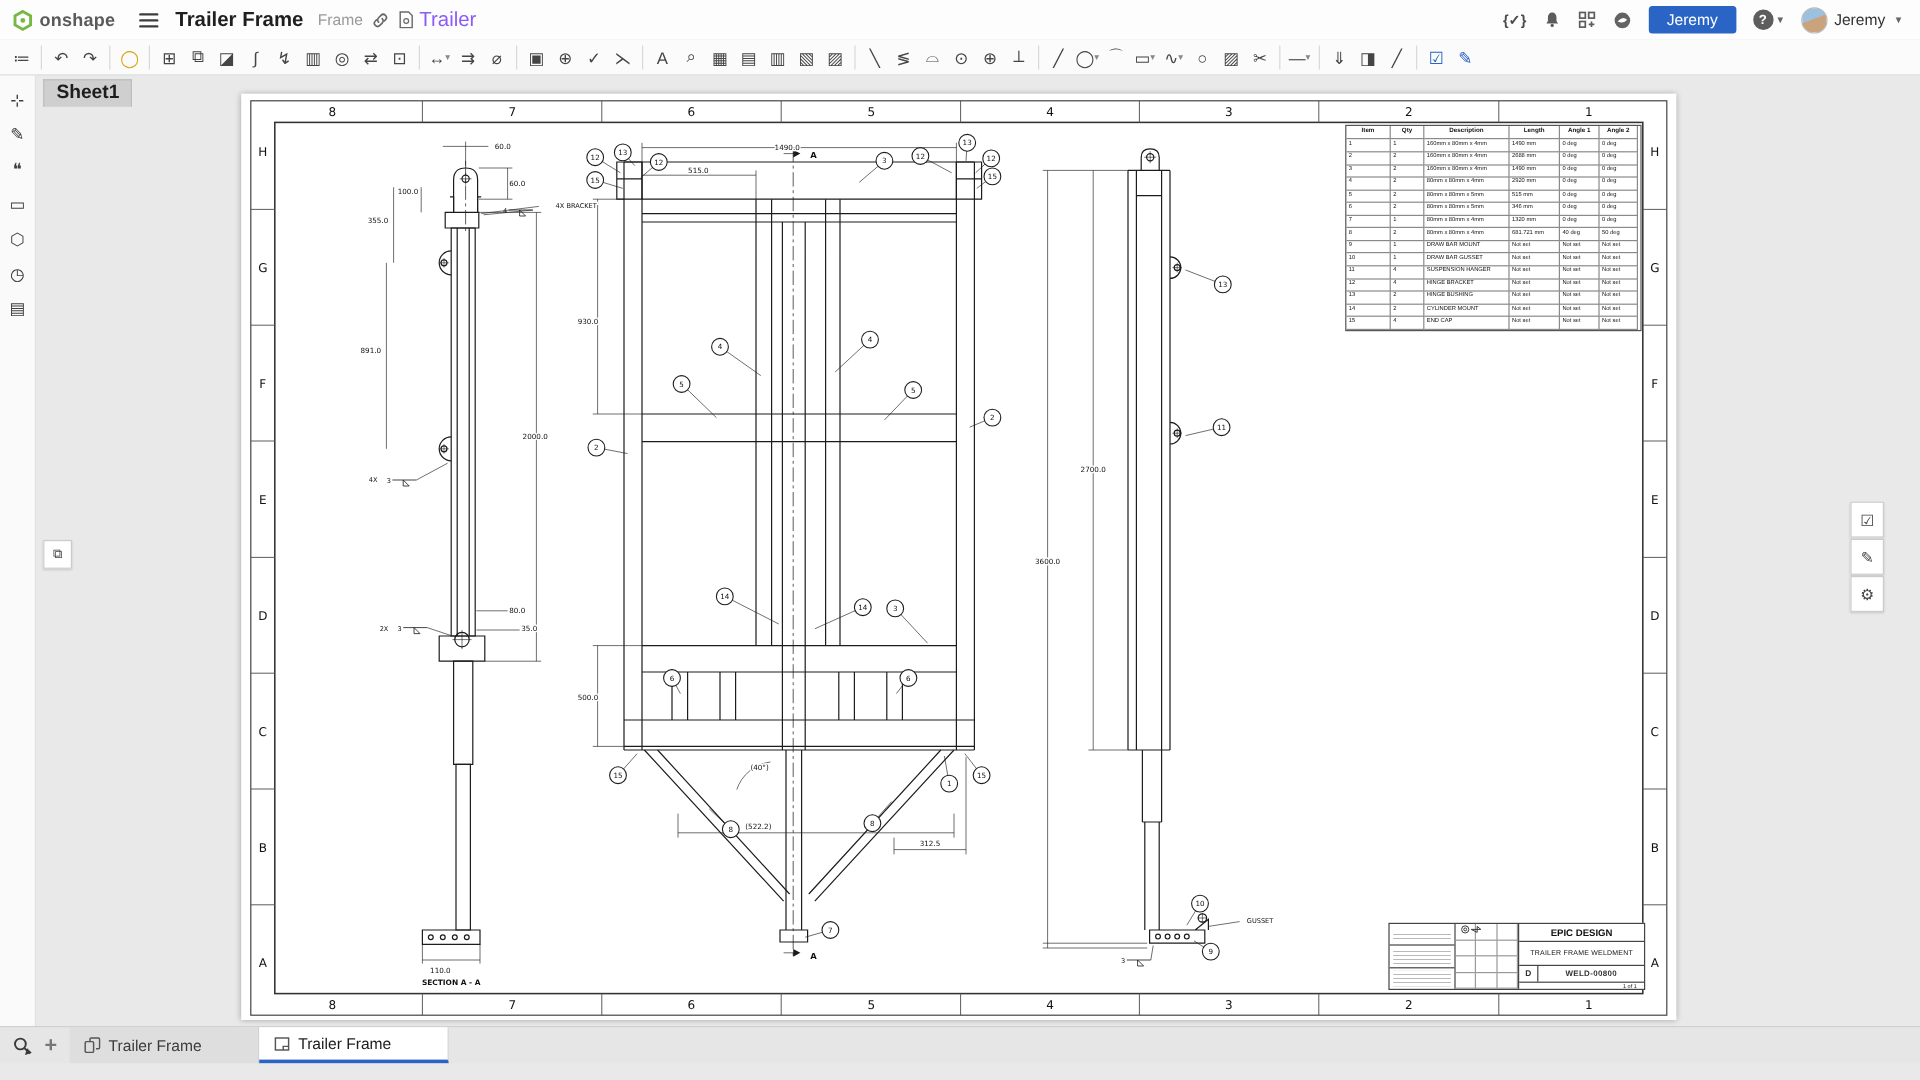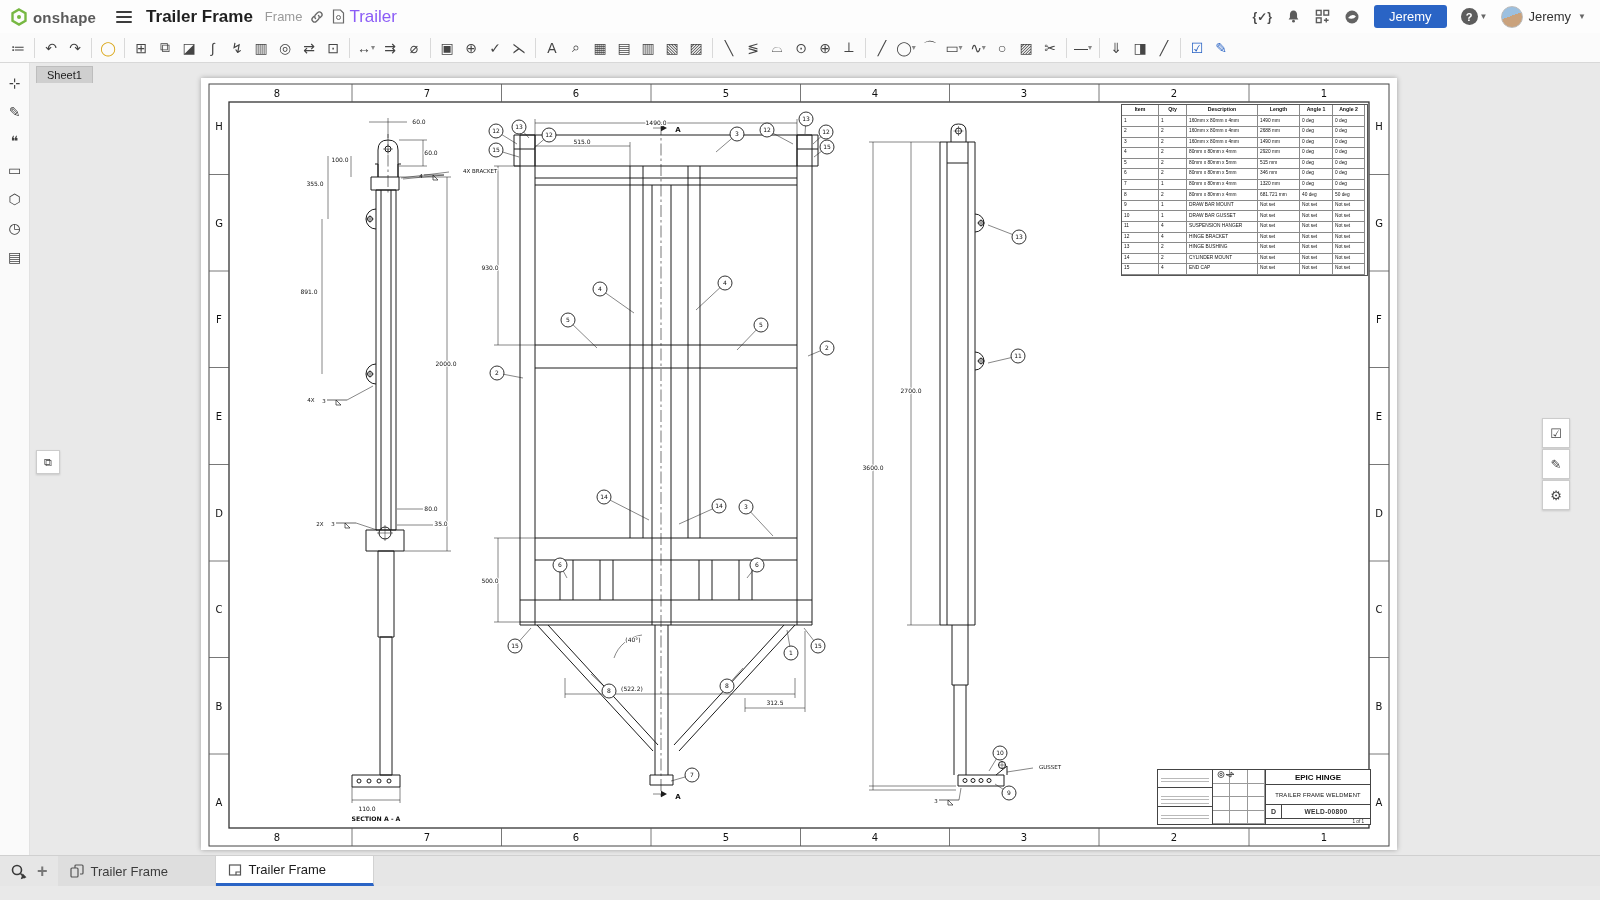--- a/index.html
+++ b/index.html
@@ -33,22 +33,22 @@
   .tico{width:24px;height:24px;display:flex;align-items:center;justify-content:center;font-size:14px;
         color:#454545;cursor:pointer;border-radius:2px;flex:0 0 auto;}
   .tsep{width:1px;height:20px;background:#d9d9d9;margin:0 4px;flex:0 0 auto;}
   
   #sidebar{position:absolute;left:0;top:63px;width:30px;height:792px;background:#fafafa;
            border-right:1px solid #e2e2e2;display:flex;flex-direction:column;align-items:center;padding-top:8px;box-sizing:border-box;}
   .sico{width:24px;height:24px;display:flex;align-items:center;justify-content:center;font-size:14px;
         color:#3f3f3f;cursor:pointer;margin-bottom:5px;}
   
   #canvas{position:absolute;left:30px;top:63px;width:1570px;height:792px;background:#e9e9e9;}
-  #sheet-chip{position:absolute;left:36px;top:66px;background:#cfcfcf;color:#1d1d1d;font-size:11px;
-              padding:2px 10px;border:1px solid #bdbdbd;border-bottom:none;cursor:pointer;}
+  #sheet-chip{position:absolute;left:36px;top:66px;background:#cfcfcf;color:#1d1d1d;font-size:16px;
+              padding:2px 10px;border:1px solid #bdbdbd;border-bottom:none;cursor:pointer;font-weight:bold;}
   #sheet{position:absolute;left:201px;top:78px;width:1196px;height:772px;background:#fff;
          box-shadow:0 0 5px rgba(0,0,0,.3);}
   #sheet svg{position:absolute;left:0;top:0;}
   
   #bom{position:absolute;left:920px;top:26px;width:247px;background:#fff;border:1px solid #555;
        display:grid;grid-template-columns:37px 28px 71px 42px 33px 32px;box-sizing:border-box;}
   .bcell{border-right:1px solid #8a8a8a;border-bottom:1px solid #8a8a8a;font-size:4.8px;
          padding:1.2px 2px;color:#111;white-space:nowrap;overflow:hidden;height:7.2px;}
   .bhead{font-weight:bold;font-size:5.2px;text-align:center;height:8px;}
   
@@ -689,21 +689,21 @@
           <div></div>
           <div></div>
           <div></div>
         <svg style="position:absolute;left:3px;bottom:1px;" width="20" height="9" viewBox="0 0 20 9">
           <circle cx="5" cy="4.5" r="3" fill="none" stroke="#333" stroke-width="0.8"></circle>
           <circle cx="5" cy="4.5" r="1.2" fill="none" stroke="#333" stroke-width="0.8"></circle>
           <path d="M10,4.5 h8 l-3,-2.5 v5 z" fill="none" stroke="#333" stroke-width="0.8"></path>
         </svg>
       </div>
       <div class="tb-right">
-        <div class="tb-company">EPIC HINGE</div>
+        <div class="tb-company">EPIC DESIGN</div>
         <div class="tb-title">TRAILER FRAME WELDMENT</div>
         <div class="tb-numrow">
           <div class="tb-size">D</div>
           <div class="tb-number">WELD-00800</div>
         </div>
         <div class="tb-bottom">
             <span>1 of 1</span>
           </div>
       </div>
     </div>

